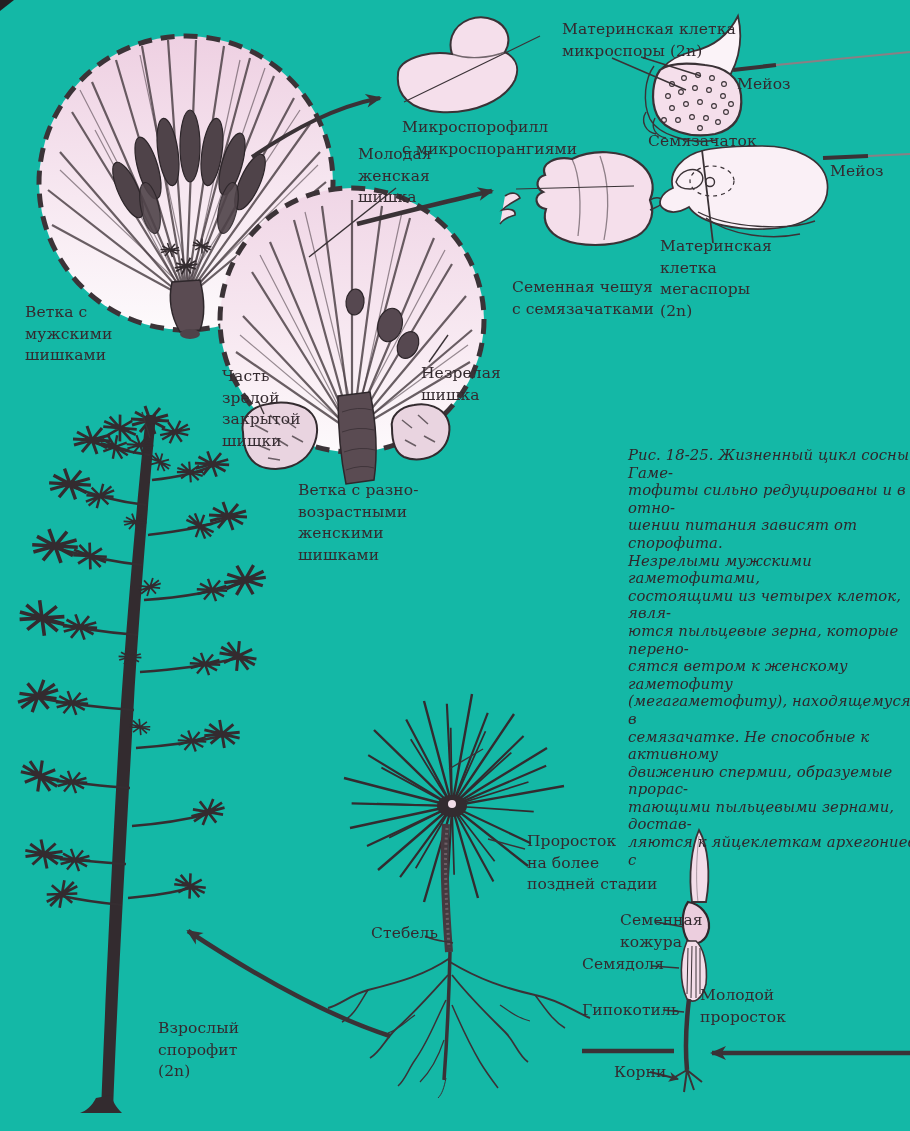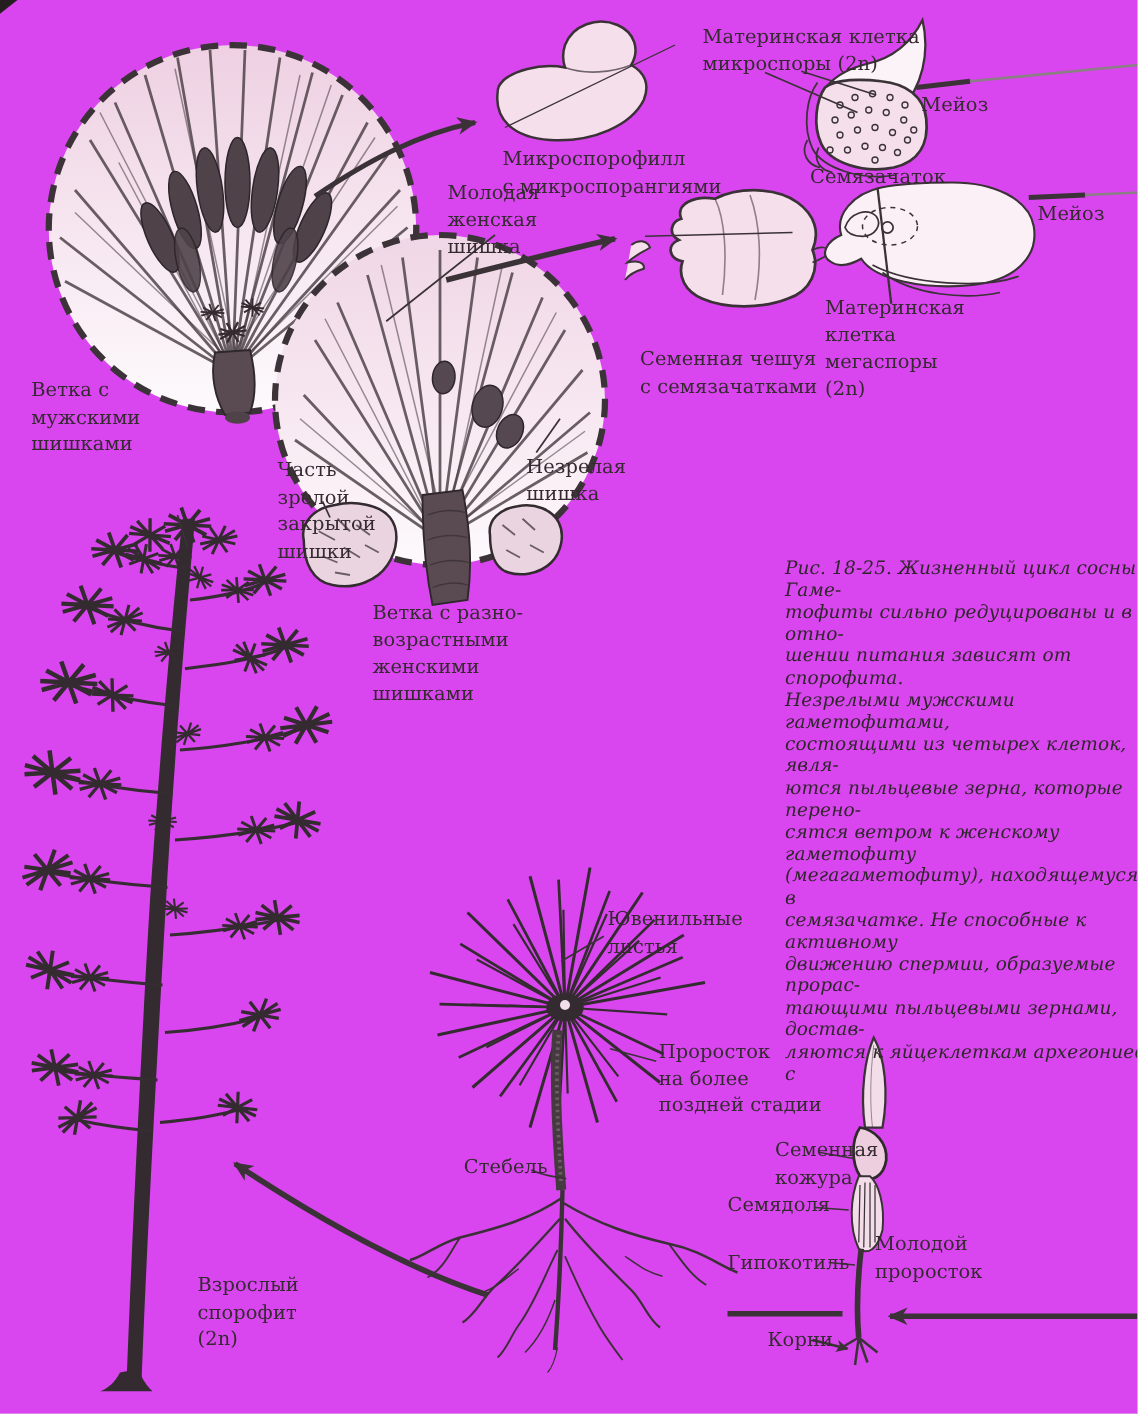--- a/index.html
+++ b/index.html
@@ -1,18 +1,18 @@
 <!DOCTYPE html>
 <html><head>
 <meta charset="utf-8">
 <style>
   html,body{margin:0;padding:0;background:#e8e4e2;}
   #page{
     position:relative;width:910px;height:1131px;margin:0 auto;
-    background:#d946ef;overflow:hidden;
+    background:#14b8a6;overflow:hidden;
     font-family:"DejaVu Serif","Liberation Serif",serif;
   }
   #art{position:absolute;left:0;top:0;width:910px;height:1131px;}
   .lbl{
     position:absolute;white-space:pre-line;color:#342a2f;
     font-size:15.5px;line-height:21.5px;font-weight:500;letter-spacing:.1px;
     z-index:3;
   }
   .lbl.center{text-align:left;}
   #caption{
@@ -294,22 +294,20 @@
 <div class="lbl" style="left:222px;top:337px;margin-top:29px;">Часть
 зрелой
 закрытой
 шишки</div>
 <div class="lbl" style="left:421px;top:363px;">Незрелая
 шишка</div>
 <div class="lbl" style="left:298px;top:480px;">Ветка с разно-
 возрастными
 женскими
 шишками</div>
-<div class="lbl" style="left:486px;top:725px;">Ювенильные
-листья</div>
 <div class="lbl" style="left:527px;top:831px;">Проросток
 на более
 поздней стадии</div>
 <div class="lbl" style="left:371px;top:923px;">Стебель</div>
 <div class="lbl" style="left:620px;top:910px;">Семенная
 кожура</div>
 <div class="lbl" style="left:582px;top:954px;">Семядоля</div>
 <div class="lbl" style="left:582px;top:1000px;">Гипокотиль</div>
 <div class="lbl" style="left:700px;top:985px;">Молодой
 проросток</div>

